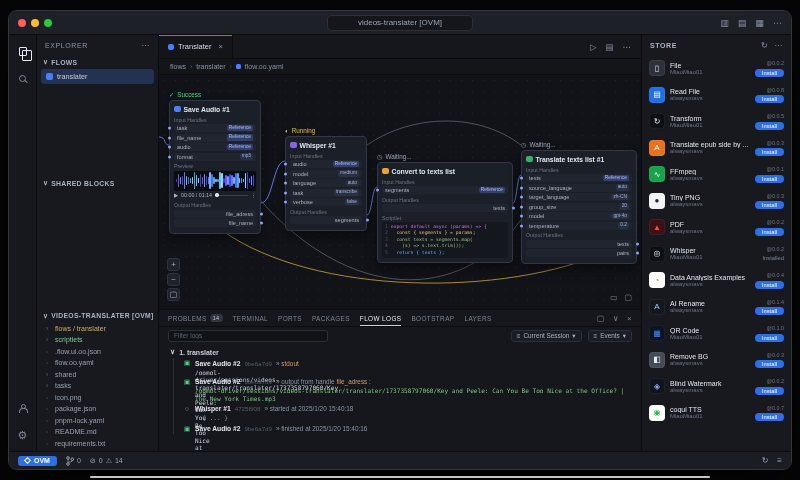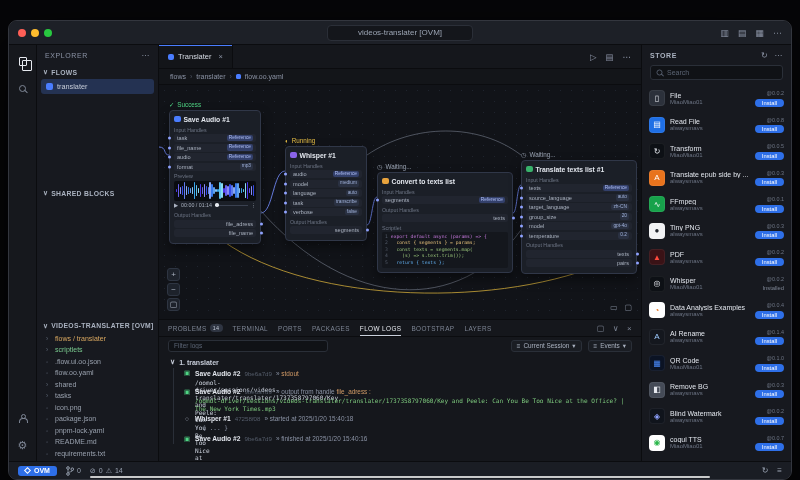--- a/index.html
+++ b/index.html
@@ -1,19 +1,19 @@
 <!DOCTYPE html>
 <html><head>
 <meta charset="utf-8">
 <style>
   *{box-sizing:border-box;margin:0;padding:0}
   html,body{width:800px;height:480px;overflow:hidden}
   body{background:#060608;font-family:"Liberation Sans",sans-serif;position:relative;color:#c3cad6}
   .dock-line{position:absolute;bottom:2px;left:90px;right:90px;height:2px;background:#e9e9e9;border-radius:2px;opacity:.85}
-  .window{position:absolute;left:8px;top:20px;width:784px;height:460px;background:#16181d;border-radius:9px;overflow:hidden;border:1px solid #33363e;box-shadow:0 20px 60px rgba(0,0,0,.75);display:flex;flex-direction:column}
+  .window{position:absolute;left:8px;top:10px;width:784px;height:460px;background:#16181d;border-radius:9px;overflow:hidden;border:1px solid #33363e;box-shadow:0 20px 60px rgba(0,0,0,.75);display:flex;flex-direction:column}
   
   .titlebar{position:relative;height:24px;background:#1d2027;display:flex;align-items:center;padding:0 9px;border-bottom:1px solid #0b0c0f;flex:0 0 auto}
   .lights{display:flex;gap:5px}
   .light{width:8px;height:8px;border-radius:50%}
   .tpill{position:absolute;left:50%;top:3.5px;transform:translateX(-50%);background:#14161b;border:1px solid #2b2f38;color:#9aa3b2;font-size:8px;line-height:14px;padding:0 30px;border-radius:4px;white-space:nowrap}
   .ticons{margin-left:auto;display:flex;gap:9px;color:#8b93a5;font-size:9px}
   
   .main{flex:1;display:flex;min-height:0}
   .activity{width:28px;background:#16181d;border-right:1px solid #0b0c0f;display:flex;flex-direction:column;align-items:center;padding:8px 0;gap:11px}
   .aicon{color:#7d8594;width:18px;height:16px;display:flex;align-items:center;justify-content:center;font-size:11px}
@@ -579,24 +579,20 @@
     </div>
 
     <div class="store">
       <div class="store-head">
         <span>STORE</span>
         <span class="hicons">
           <span>↻</span>
           <span>⋯</span>
         </span>
       </div>
-      <div class="store-search">
-        <i class="ic-search"></i>
-        <input placeholder="Search" style="">
-      </div>
       <div class="store-list" id="store-list">
           <div class="sitem">
             <span class="sicon" style="background: rgb(44, 49, 59); color: rgb(230, 233, 239);">▯</span>
             <div class="smeta">
               <div class="sname">File</div>
               <div class="sauthor">MiaoMiao01</div>
             </div>
             <div class="sright">
               <div class="sver">@0.0.2</div>
               <div class="sbtn">Install</div>

